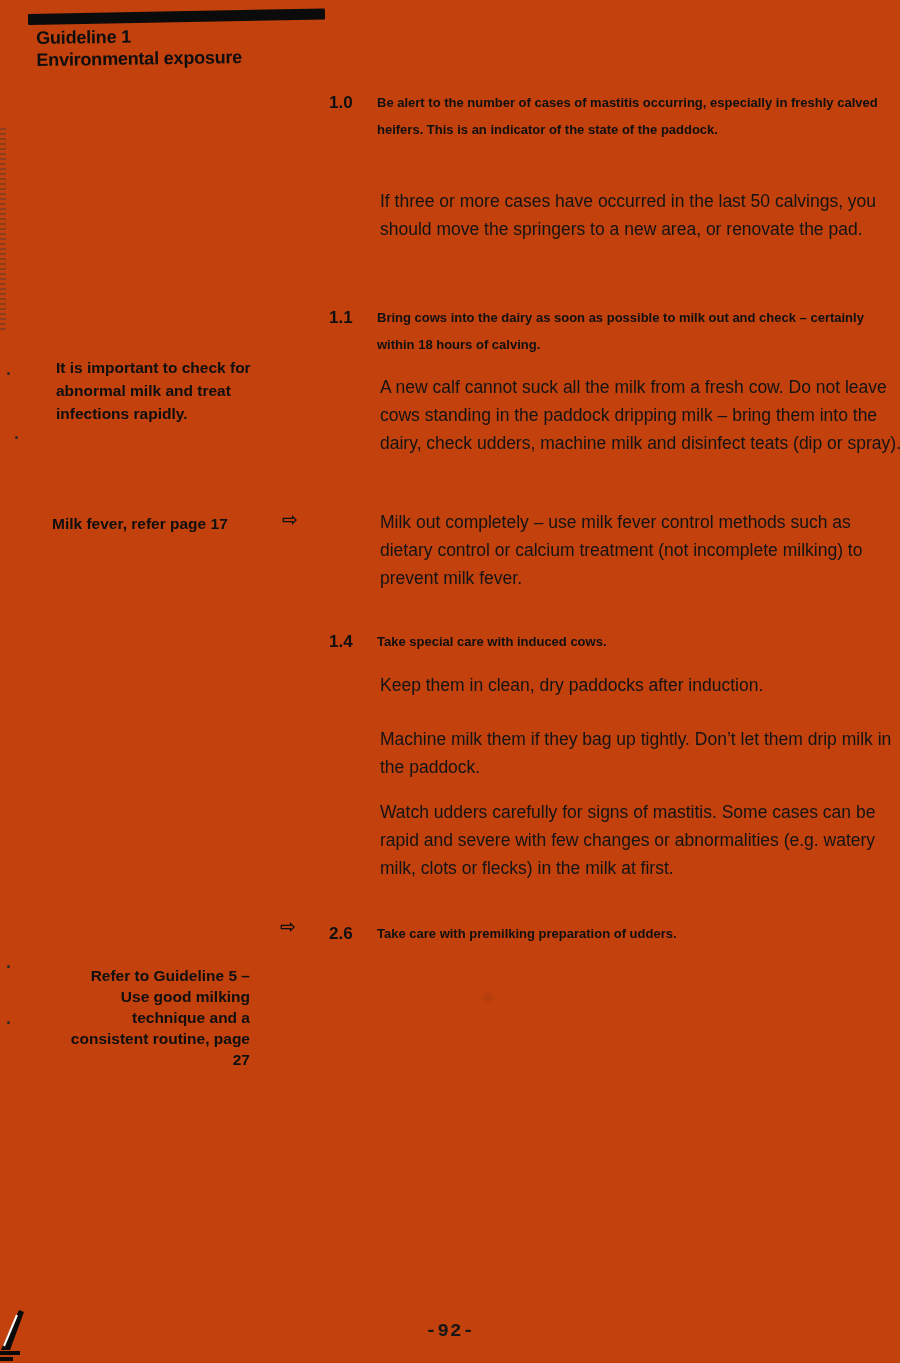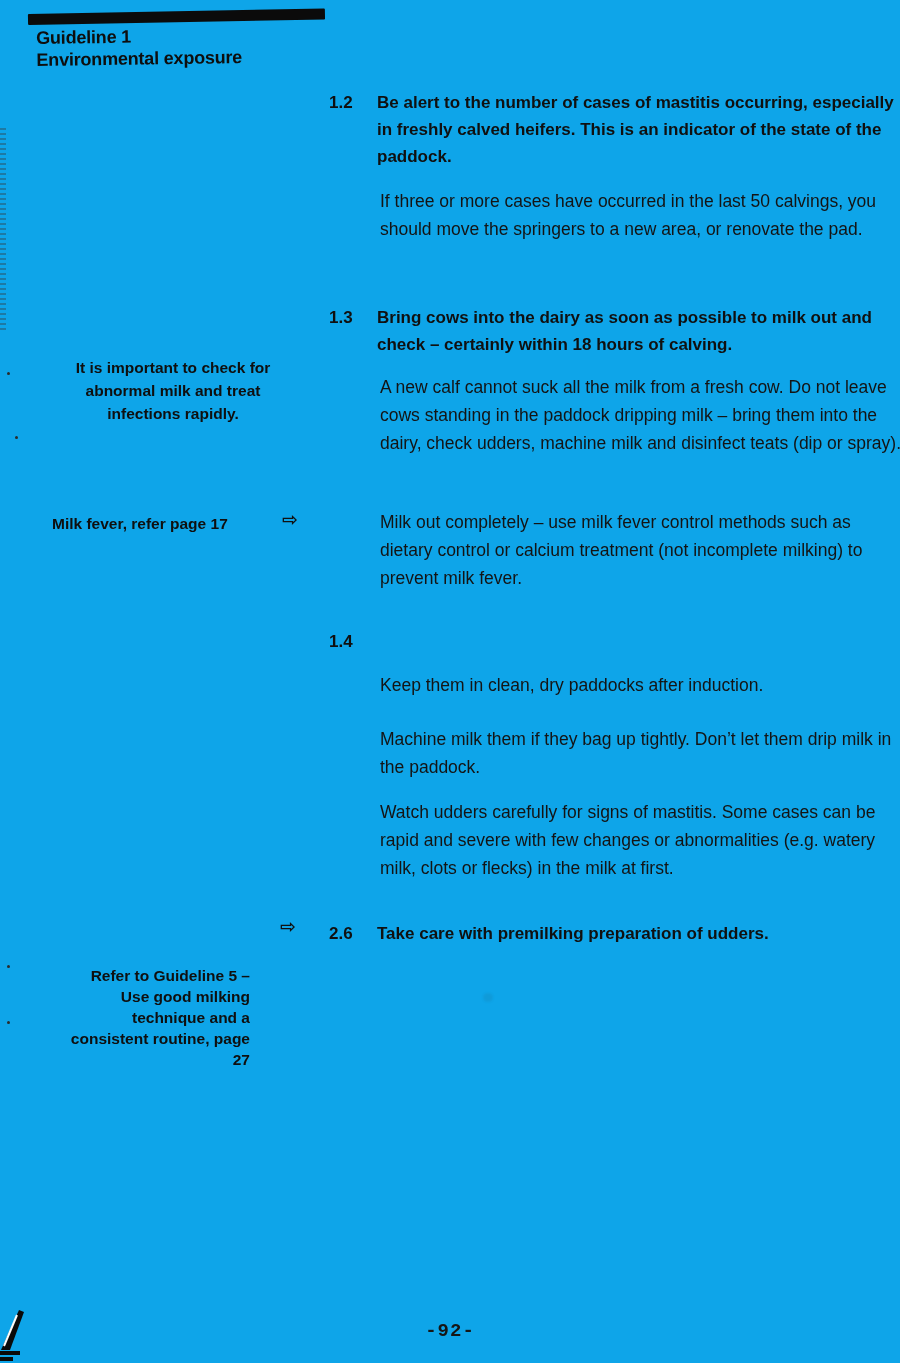--- a/index.html
+++ b/index.html
@@ -1,19 +1,19 @@
 <!DOCTYPE html>
 <html><head>
 <meta charset="utf-8">
 <style>
   html,body{margin:0;padding:0;background:#e8e8e8;}
   .page{
     position:relative;
     width:900px;height:1363px;
-    background:#0ea5e9;
+    background:#c2410c;
     overflow:hidden;
     font-family:"Liberation Sans",sans-serif;
     color:#111;
   }
   
   .topbar{
     position:absolute;left:28px;top:14px;width:297px;height:11px;
     background:#0b0b0b;
     transform:rotate(-1.06deg);
     transform-origin:left center;
@@ -28,32 +28,32 @@
     letter-spacing:-0.2px;
     color:#0e0e0e;
   }
   
   .sec-num{
     position:absolute;left:329px;width:44px;
     font-weight:bold;font-size:17px;line-height:27px;color:#101010;
   }
   .sec-head{
     position:absolute;left:377px;width:524px;
-    font-weight:bold;font-size:17px;line-height:27px;color:#101010;
+    font-weight:bold;font-size:13px;line-height:27px;color:#101010;
   }
   
   .body-par{
     position:absolute;left:378px;width:522px;margin:2px;
     font-family:Liberation Sans, sans-serif;
     font-size:17.5px;line-height:28px;color:#141414;
   }
   
   .note{
     position:absolute;
-    font-weight:bold;font-size:15.5px;line-height:23px;color:#0f0f0f;text-align:center;
+    font-weight:bold;font-size:15.5px;line-height:23px;color:#0f0f0f;
   }
   .note.right{text-align:right;line-height:21px;}
   .note.nowrap{white-space:nowrap;}
   .arrow{
     position:absolute;
     font-family:"DejaVu Sans",sans-serif;
     font-size:19px;line-height:19px;font-weight:bold;color:#111;
   }
   .footer{
     position:absolute;left:0;top:1320px;width:100%;
@@ -80,37 +80,38 @@
 
   <div class="topbar"></div>
 
   <div class="header">
     <div>Guideline 1</div>
     <div>Environmental exposure</div>
   </div>
 
   <div class="edge-strip"></div>
 
-  <div class="sec-num" style="top:89px">1.2</div>
+  <div class="sec-num" style="top:89px">1.0</div>
   <div class="sec-head" style="top:89px">Be alert to the number of cases of mastitis occurring, especially in freshly calved heifers. This is an indicator of the state of the paddock.</div>
   <p class="body-par" style="top:185px">If three or more cases have occurred in the last 50 calvings, you should move the springers to a new area, or renovate the pad.</p>
 
-  <div class="sec-num" style="top:304px">1.3</div>
+  <div class="sec-num" style="top:304px">1.1</div>
   <div class="sec-head" style="top:304px">Bring cows into the dairy as soon as possible to milk out and check – certainly within 18 hours of calving.</div>
 
   <div class="note" style="left:56px;top:356px;width:234px">It is important to check for abnormal milk and treat infections rapidly.</div>
 
   <p class="body-par" style="top:371px">A new calf cannot suck all the milk from a fresh cow. Do not leave cows standing in the paddock dripping milk – bring them into the dairy, check udders, machine milk and disinfect teats (dip or spray).</p>
 
   <div class="note nowrap" style="left:52px;top:512px">Milk fever, refer page 17</div>
   <span class="arrow" style="left:282px;top:510px">⇨</span>
 
   <p class="body-par" style="top:506px">Milk out completely – use milk fever control methods such as dietary control or calcium treatment (not incomplete milking) to prevent milk fever.</p>
 
   <div class="sec-num" style="top:628px">1.4</div>
+  <div class="sec-head" style="top:628px">Take special care with induced cows.</div>
   <p class="body-par" style="top:669px">Keep them in clean, dry paddocks after induction.</p>
   <p class="body-par" style="top:796px">Watch udders carefully for signs of mastitis. Some cases can be rapid and severe with few changes or abnormalities (e.g. watery milk, clots or flecks) in the milk at first.</p>
   <p class="body-par" style="top:723px">Machine milk them if they bag up tightly. Don’t let them drip milk in the paddock.</p>
 
   <div class="note right" style="left:58px;top:965px;width:192px">Refer to Guideline 5 – Use good milking technique and a consistent routine, page 27</div>
   <span class="arrow" style="left:280px;top:917px">⇨</span>
 
   <div class="sec-num" style="top:920px">2.6</div>
   <div class="sec-head" style="top:920px">Take care with premilking preparation of udders.</div>
 

